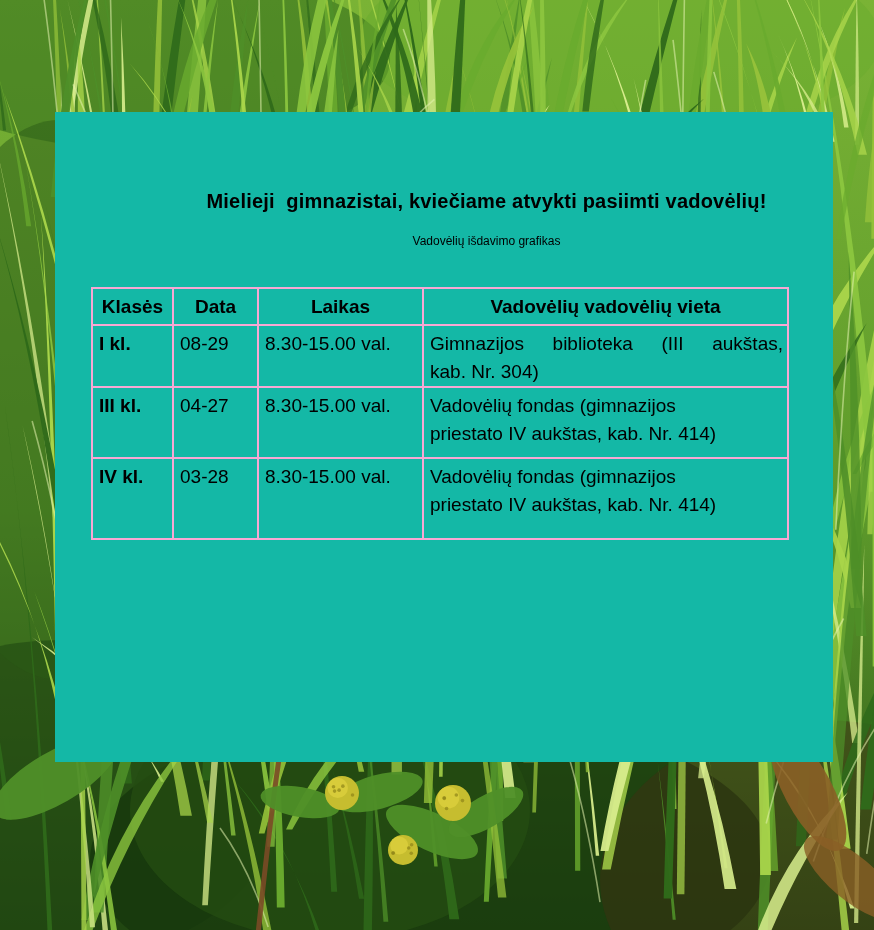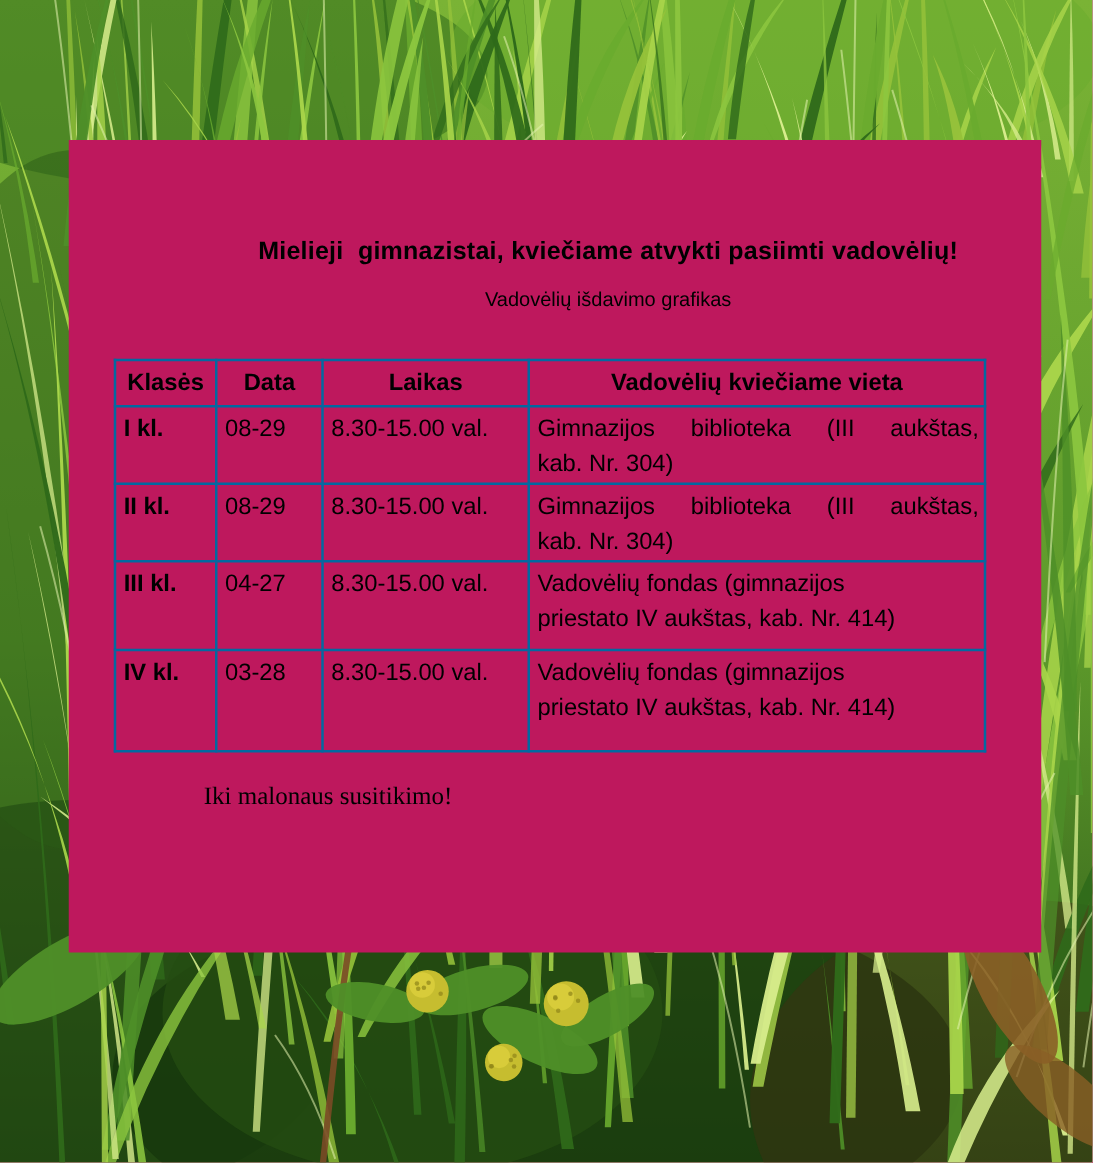--- a/index.html
+++ b/index.html
@@ -2,38 +2,38 @@
 <html><head>
 <meta charset="utf-8">
 <style>
   html,body{margin:0;padding:0;}
   body{width:874px;height:930px;overflow:hidden;font-family:"Liberation Sans",sans-serif;}
   .stage{position:relative;width:874px;height:930px;overflow:hidden;background:#5d9a2b;}
   #grass-svg{position:absolute;left:0;top:0;width:874px;height:930px;display:block;}
 
   .paper{
     position:absolute;left:55px;top:112px;width:778px;height:650px;
-    background:#be185d;color:#000;
+    background:#14b8a6;color:#000;
   }
   .title{
     position:absolute;left:85px;top:76px;width:693px;
     text-align:center;font-size:20px;font-weight:bold;line-height:26px;
     white-space:pre-wrap;letter-spacing:0.2px;
   }
   .subtitle{
     position:absolute;left:85px;top:116px;width:693px;
-    text-align:center;font-size:16px;line-height:26px;
+    text-align:center;font-size:12px;line-height:26px;
   }
   table.sched{
     position:absolute;left:36px;top:175px;
     border-collapse:collapse;table-layout:fixed;width:696px;
     font-size:19px;color:#000;
   }
   table.sched th,table.sched td{
-    border:2px solid #0369a1;
+    border:2px solid #f9a8d4;
     overflow:hidden;
   }
   table.sched th{
     height:35px;vertical-align:middle;text-align:center;
     font-weight:bold;padding:0 2px;font-size:19px;
   }
   table.sched td{
     vertical-align:top;line-height:28px;padding:4px 4px 0 6px;
   }
   td.c1{font-weight:bold;padding-left:6px;}
@@ -390,35 +390,26 @@
         <col style="width:81px">
           <col style="width:85px">
           <col style="width:165px">
           <col style="width:365px">
       </colgroup>
       <thead>
         <tr>
           <th>Klasės</th>
           <th>Data</th>
           <th>Laikas</th>
-          <th>Vadovėlių kviečiame vieta</th>
+          <th>Vadovėlių vadovėlių vieta</th>
         </tr>
       </thead>
       <tbody>
         <tr style="height:53px">
           <td class="c1">I kl.</td>
-          <td class="c2">08-29</td>
-          <td class="c3">8.30-15.00 val.</td>
-          <td class="c4">
-            <span class="vl vl-just">Gimnazijos biblioteka (III aukštas,</span>
-            <span class="vl">kab. Nr. 304)</span>
-          </td>
-        </tr>
-        <tr style="height:59px">
-          <td class="c1">II kl.</td>
           <td class="c2">08-29</td>
           <td class="c3">8.30-15.00 val.</td>
           <td class="c4">
             <span class="vl vl-just">Gimnazijos biblioteka (III aukštas,</span>
             <span class="vl">kab. Nr. 304)</span>
           </td>
         </tr>
         <tr style="height:71px">
           <td class="c1">III kl.</td>
           <td class="c2">04-27</td>
@@ -433,17 +424,16 @@
           <td class="c2">03-28</td>
           <td class="c3">8.30-15.00 val.</td>
           <td class="c4">
             <span class="vl">Vadovėlių fondas (gimnazijos</span>
             <span class="vl">priestato IV aukštas, kab. Nr. 414)</span>
           </td>
         </tr>
       </tbody>
     </table>
 
-    <div class="closing">Iki malonaus susitikimo!</div>
 
 
   </div>
 </div>
 
 </body></html>

